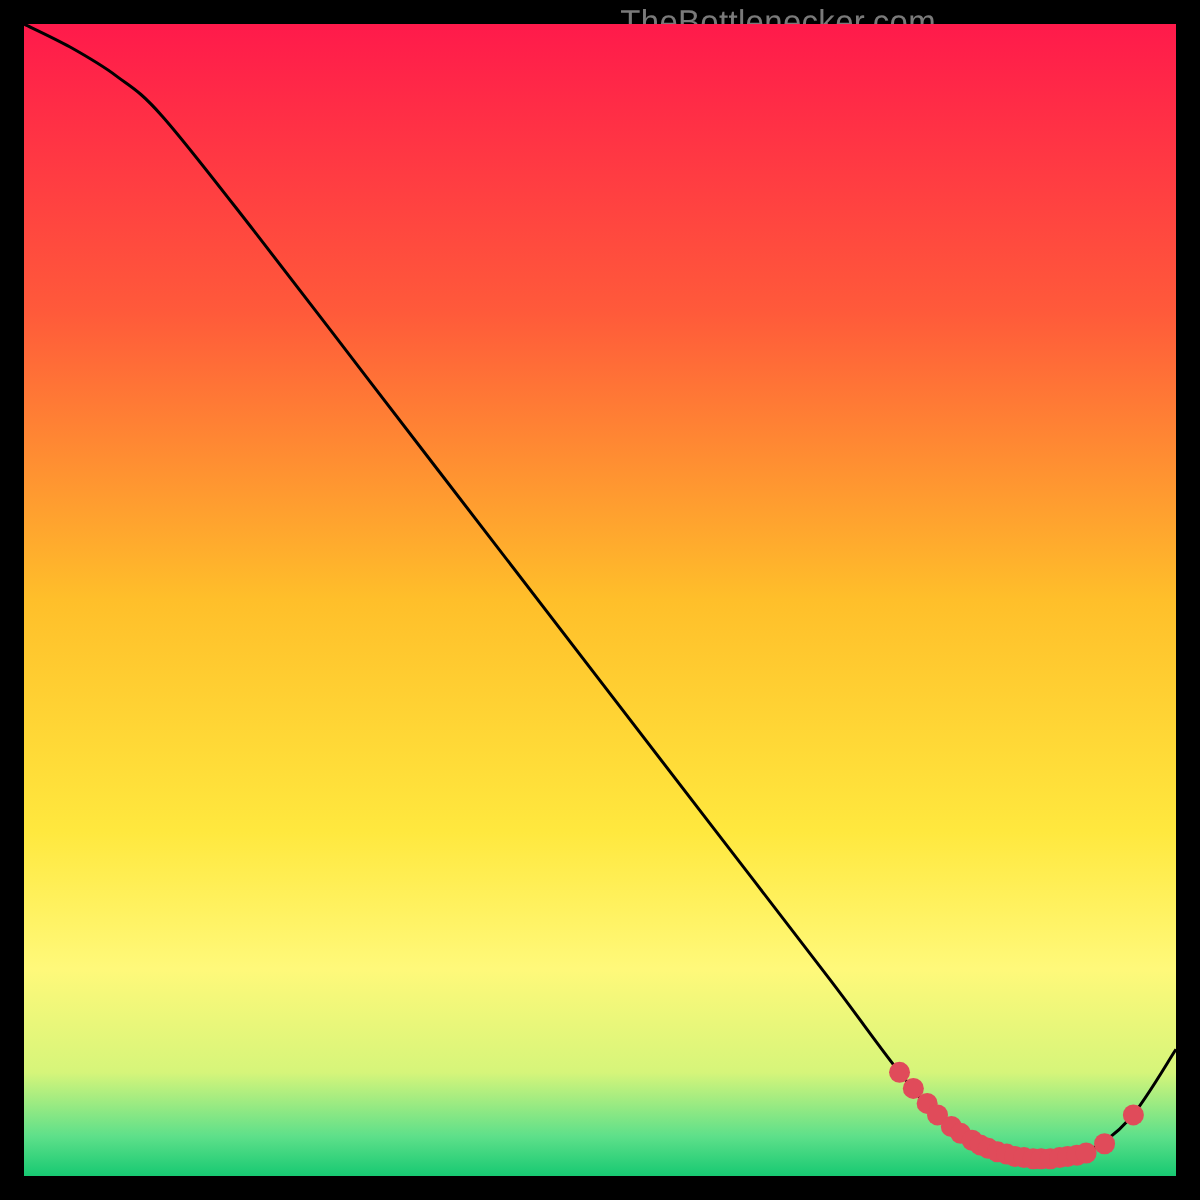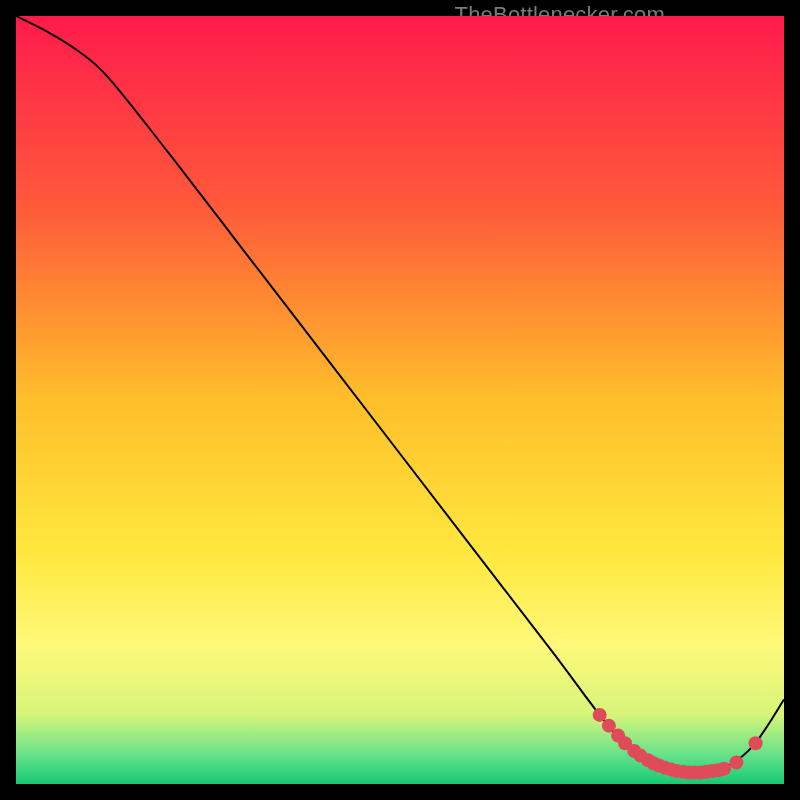--- a/index.html
+++ b/index.html
@@ -10,21 +10,20 @@
     background: #000;
     overflow: hidden;
   }
   .frame {
     position: absolute;
     left: 16px;
     top: 16px;
     width: 612px;
     height: 768px;
     background: #ffffff;
-    padding-left: 41px;
   }
   .plot-area {
     position: absolute;
     left: 0;
     top: 0;
     width: 768px;
     height: 768px;
   }
   .attribution {
     position: absolute;

